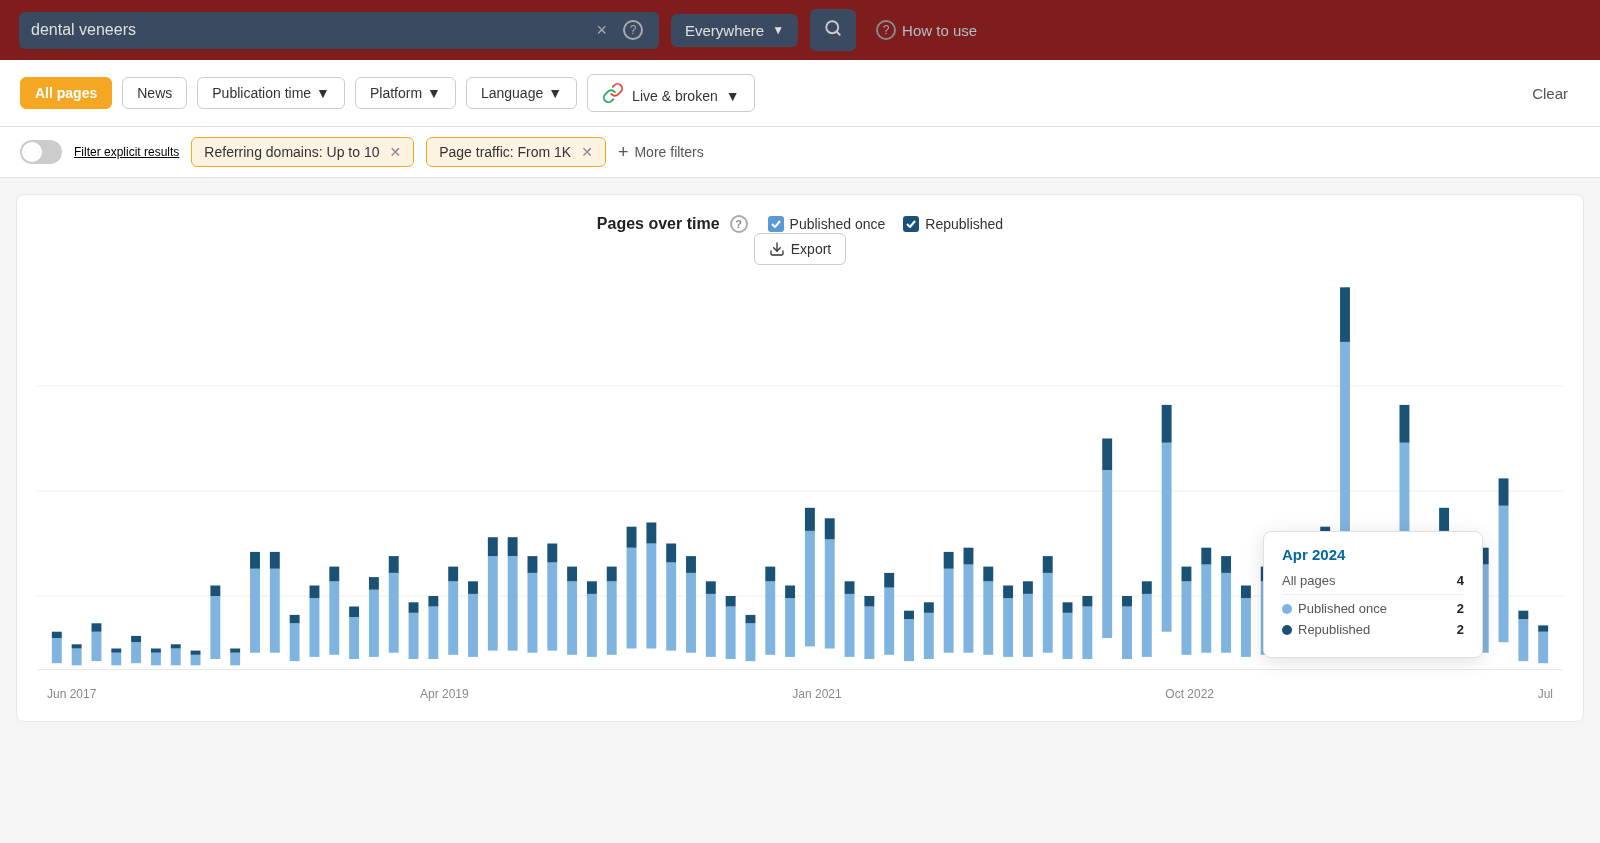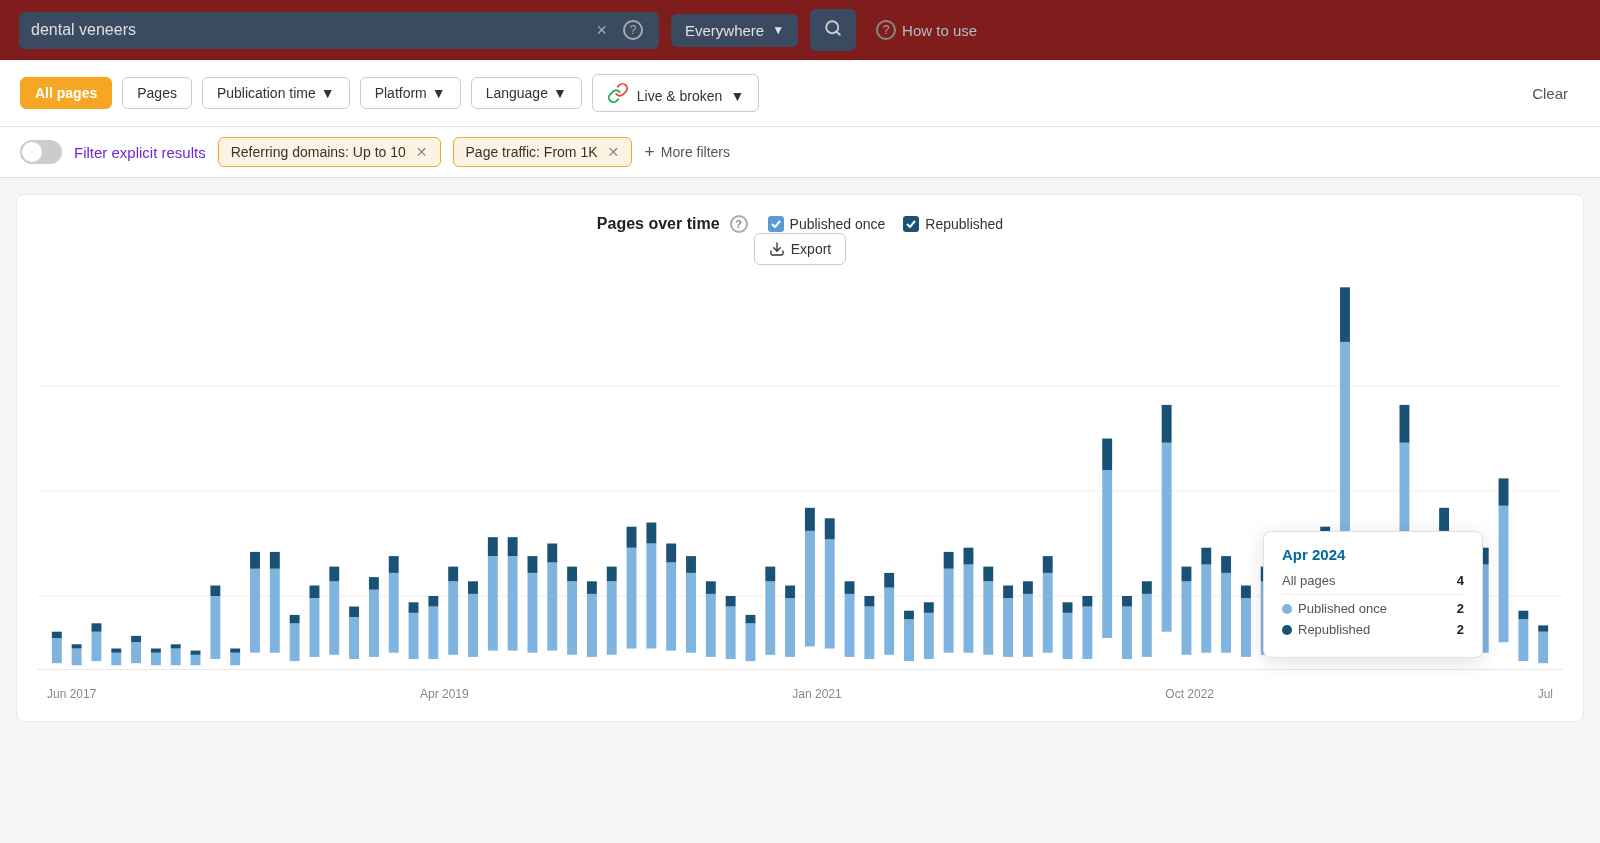--- a/index.html
+++ b/index.html
@@ -129,21 +129,21 @@
       content: '';
       width: 20px;
       height: 20px;
       background: #fff;
       border-radius: 50%;
       position: absolute;
       top: 2px;
       left: 2px;
       transition: left 0.2s;
     }
-    .filter-label { font-size: 15px; color: #6d28d9; }
+    .filter-label { font-size: 12px; color: #000000; text-decoration: underline; }
     .chip {
       display: flex;
       align-items: center;
       background: #fdf3e3;
       border: 1.5px solid #f5a623;
       border-radius: 6px;
       padding: 6px 12px;
       font-size: 14px;
       color: #333;
       gap: 10px;
@@ -343,21 +343,21 @@
     <span style="width:20px;height:20px;border-radius:50%;border:2px solid #888;display:inline-flex;align-items:center;justify-content:center;font-size:12px;color:#aaa;">?</span>
     <span style="color:#b0bec5;font-size:15px;">How to use</span>
   </div>
 </div>
 
 <div class="filter-bar">
   <button class="filter-btn active">
     <span>All pages</span>
   </button>
   <button class="filter-btn">
-    <span>Pages</span>
+    <span>News</span>
   </button>
   <button class="filter-btn">
     <span>Publication time</span>
     <span>▼</span>
   </button>
   <button class="filter-btn">
     <span>Platform</span>
     <span>▼</span>
   </button>
   <button class="filter-btn">

